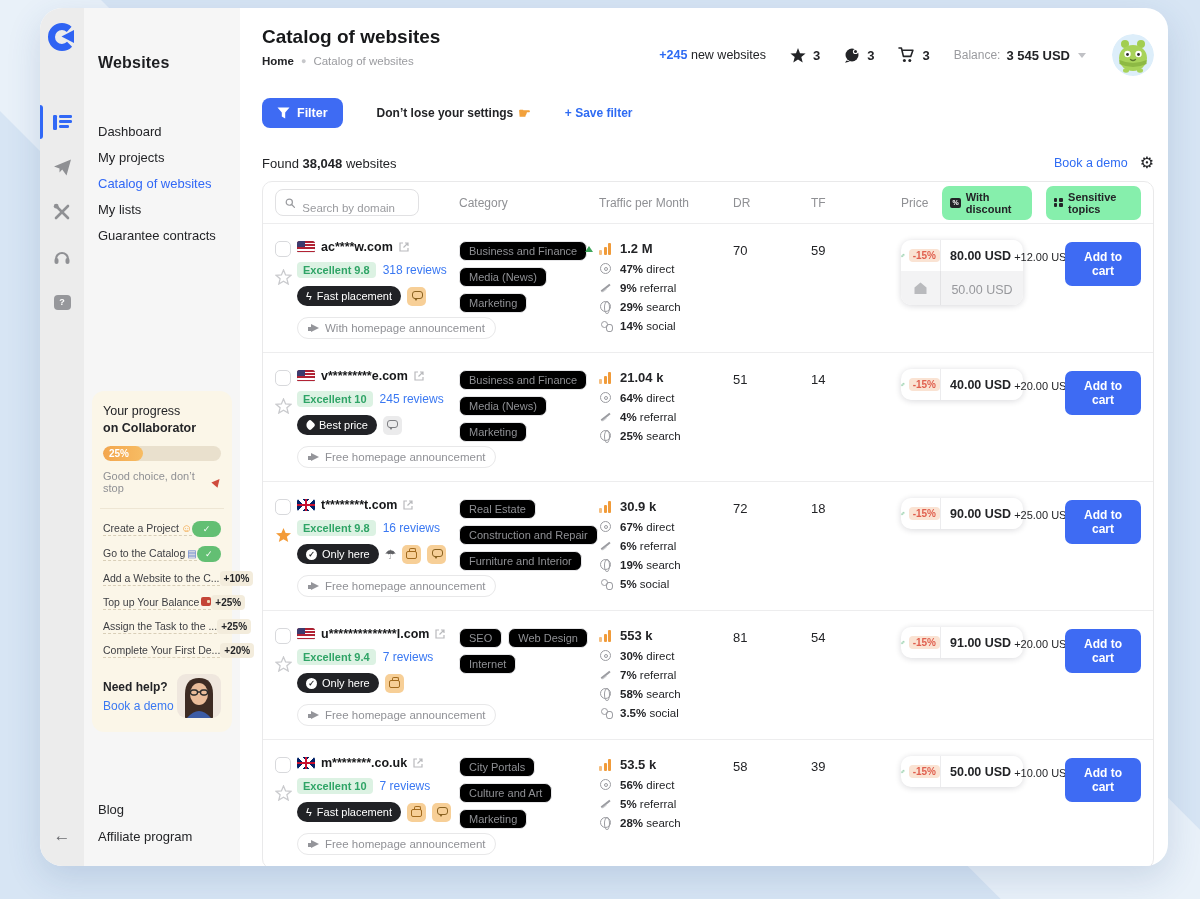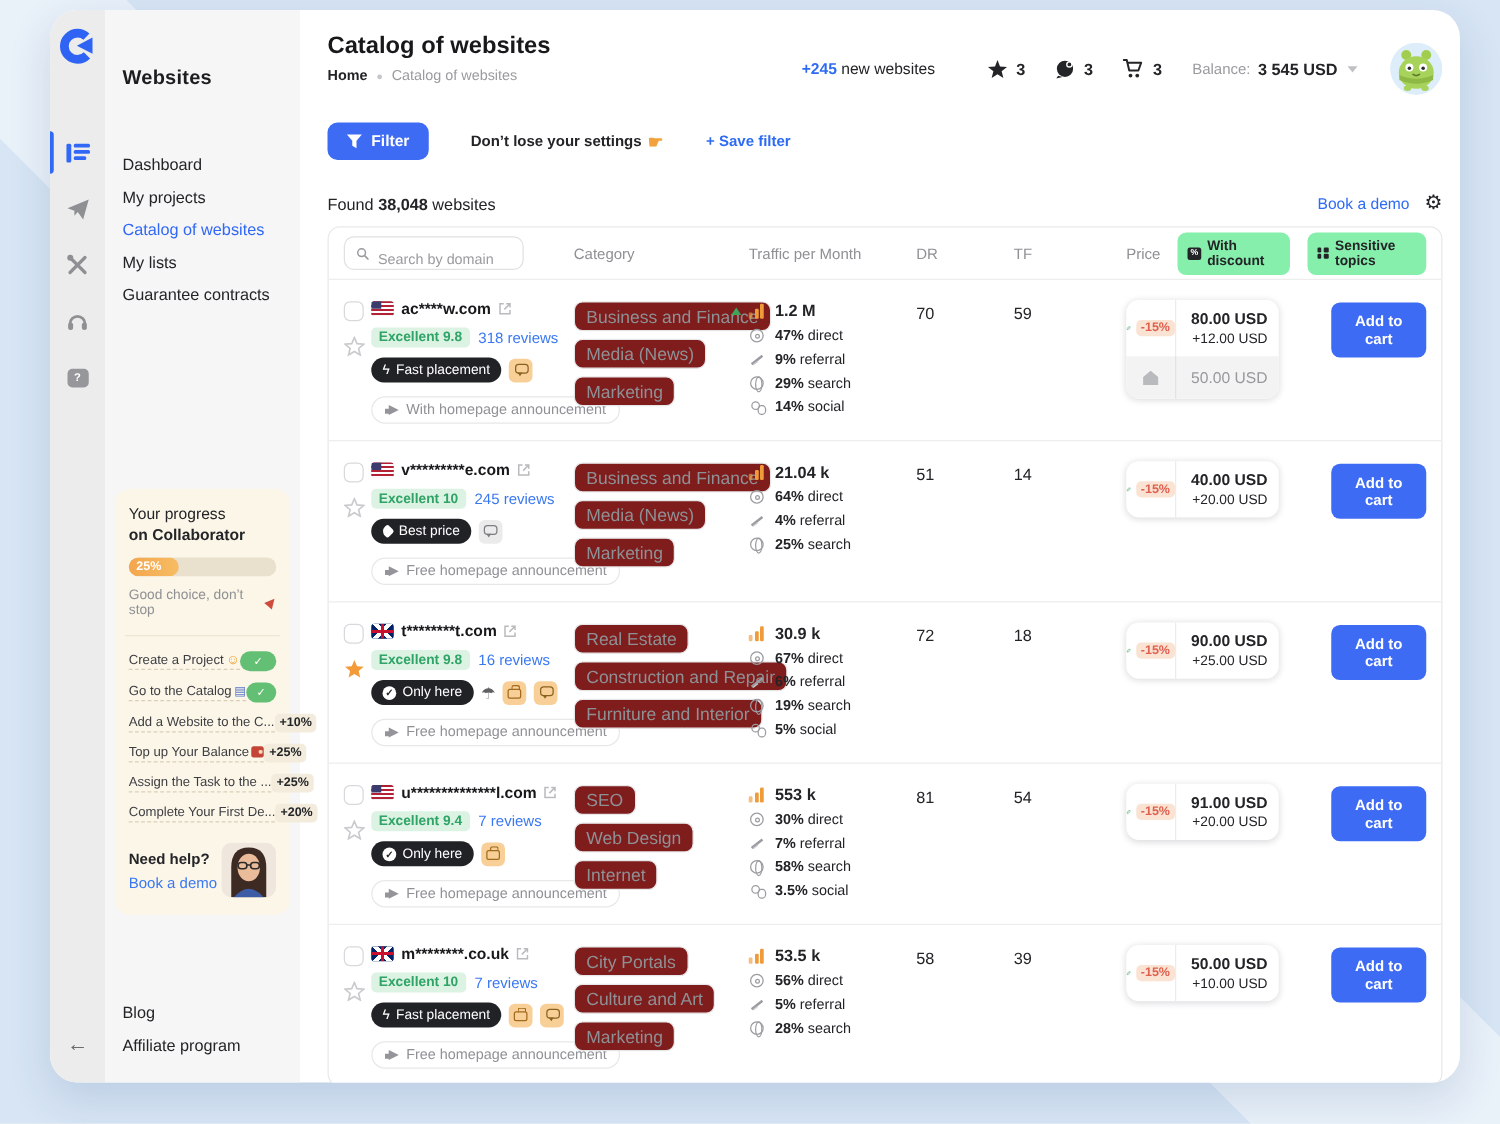--- a/index.html
+++ b/index.html
@@ -62,21 +62,21 @@
 
   
   .main { flex:1; padding:18px 14px 0 22px; display:flex; flex-direction:column; }
   .head-row { display:flex; align-items:flex-start; }
   .page-title { font-size:19px; font-weight:700; color:#17181a; }
   .breadcrumb { margin-top:7px; font-size:11.5px; display:flex; align-items:center; gap:7px; }
   .bc-home { font-weight:700; color:#232427; cursor:pointer; }
   .bc-dot { color:#c6c7ca; font-size:9px; }
   .bc-cur { color:#9a9b9f; }
   .head-right { margin-left:auto; display:flex; align-items:center; gap:24px; padding-top:8px; }
-  .new-sites { font-size:12.5px; margin-right:18px; }
+  .new-sites { font-size:12.5px; margin-right:0; }
   .new-sites b { color:#2e6bf3; font-weight:700; }
   .counter { display:flex; align-items:center; gap:7px; font-size:13px; font-weight:700; cursor:pointer; }
   .balance { display:flex; align-items:center; gap:6px; cursor:pointer; }
   .balance-label { font-size:12px; color:#9a9b9f; }
   .balance-val { font-size:13px; font-weight:700; }
   .caret { width:0; height:0; border-left:4px solid transparent; border-right:4px solid transparent; border-top:5px solid #c0c1c5; margin-left:2px; }
   .avatar { width:42px; height:42px; border-radius:50%; overflow:hidden; cursor:pointer; margin-left:2px; }
 
   .filter-row { margin-top:22px; display:flex; align-items:center; gap:34px; }
   .btn-filter { display:flex; align-items:center; gap:7px; background:#3e6bf3; color:#fff; font-size:12.5px; font-weight:600; border:none; border-radius:8px; padding:8px 15px; cursor:pointer; font-family:inherit; }
@@ -133,21 +133,21 @@
   .g-case::before { content:""; position:absolute; inset:0; border:1.3px solid #a26a1d; border-radius:2px; }
   .g-case::after { content:""; position:absolute; left:3px; top:-3px; width:5px; height:3px; border:1.3px solid #a26a1d; border-bottom:none; border-radius:2px 2px 0 0; }
   .umbrella { font-size:13px; color:#5f6064; line-height:1; }
   .ann-line { margin-top:11px; }
   .ann-pill { display:inline-flex; align-items:center; gap:6px; border:1px solid #e8e8e9; border-radius:14px; padding:4px 10px; font-size:11.5px; color:#909196; white-space:nowrap; }
   .mega { position:relative; width:11px; height:10px; flex:none; }
   .mega::before { content:""; position:absolute; left:0; top:3.5px; width:4px; height:4px; background:#94959a; }
   .mega::after { content:""; position:absolute; left:3px; top:0.5px; border-top:4.5px solid transparent; border-bottom:4.5px solid transparent; border-left:8px solid #94959a; }
 
   .cat-col { display:flex; flex-wrap:wrap; gap:6px; max-width:138px; align-content:flex-start; padding-top:1px; }
-  .cat-pill { border:1px solid #e7e7e9; border-radius:7px; padding:3px 9px; font-size:14px; color:#8f9094; background:#7f1d1d; white-space:nowrap; }
+  .cat-pill { border:1px solid #e7e7e9; border-radius:7px; padding:3px 9px; font-size:11px; color:#8f9094; background:#000000; white-space:nowrap; }
 
   .traffic-col { padding-top:1px; }
   .tr-head { display:flex; align-items:center; gap:7px; position:relative; }
   .tri-up { width:0; height:0; border-left:4px solid transparent; border-right:4px solid transparent; border-bottom:6px solid #3ea55b; position:absolute; left:-14px; top:5px; }
   .bars { display:flex; align-items:flex-end; gap:1.5px; width:14px; height:12px; flex:none; }
   .bars i { width:3px; background:#f09b3a; border-radius:1px; }
   .bars i:nth-child(1){ height:5px; opacity:.65; }
   .bars i:nth-child(2){ height:8px; }
   .bars i:nth-child(3){ height:12px; }
   .tr-val { font-size:13px; font-weight:700; }
@@ -163,21 +163,21 @@
   .si-social::before { content:""; position:absolute; left:1.5px; top:2px; width:5px; height:5px; border:1.2px solid #9b9ca1; border-radius:50%; }
   .si-social::after { content:""; position:absolute; left:7px; top:4.5px; width:4.5px; height:6.5px; border:1.2px solid #9b9ca1; border-radius:45%; }
 
   .num-col { font-size:13px; padding-top:3px; }
 
   .price-col { padding-top:0; }
   .price-card { width:122px; border-radius:10px; background:#fff; box-shadow:0 1px 6px rgba(20,20,40,.16); }
   .pc-row { display:flex; align-items:stretch; }
   .pc-left { width:40px; display:flex; flex-direction:row; align-items:center; justify-content:center; gap:4px; padding:8px 0; border-right:1px solid #ececee; flex:none; }
   .disc-badge { background:#fae3d3; color:#e0604f; font-size:10px; font-weight:700; border-radius:4px; padding:1px 4px; }
-  .pc-right { flex:1; display:flex; flex-direction:column; align-items:flex-end; justify-content:center; padding:8px 9px; gap:3px; }
+  .pc-right { flex:1; display:flex; flex-direction:row; align-items:flex-end; justify-content:center; padding:8px 9px; gap:3px; }
   .price-main { font-size:12.5px; font-weight:700; white-space:nowrap; }
   .price-add { font-size:11px; color:#232427; white-space:nowrap; }
   .pc-alt { background:#f3f3f4; border-radius:0 0 10px 10px; }
   .pc-alt .pc-left { border-right:1px solid #e3e3e5; padding:10px 0; }
   .price-gray { font-size:12.5px; color:#97989c; white-space:nowrap; }
 
   .cart-col { display:flex; justify-content:flex-start; padding-top:2px; }
   .btn-cart { background:#3e6bf3; color:#fff; border:none; border-radius:7px; font-size:12px; font-weight:600; padding:8px 14px; cursor:pointer; font-family:inherit; margin-left:12px; }
 
   .fav-star { cursor:pointer; }

